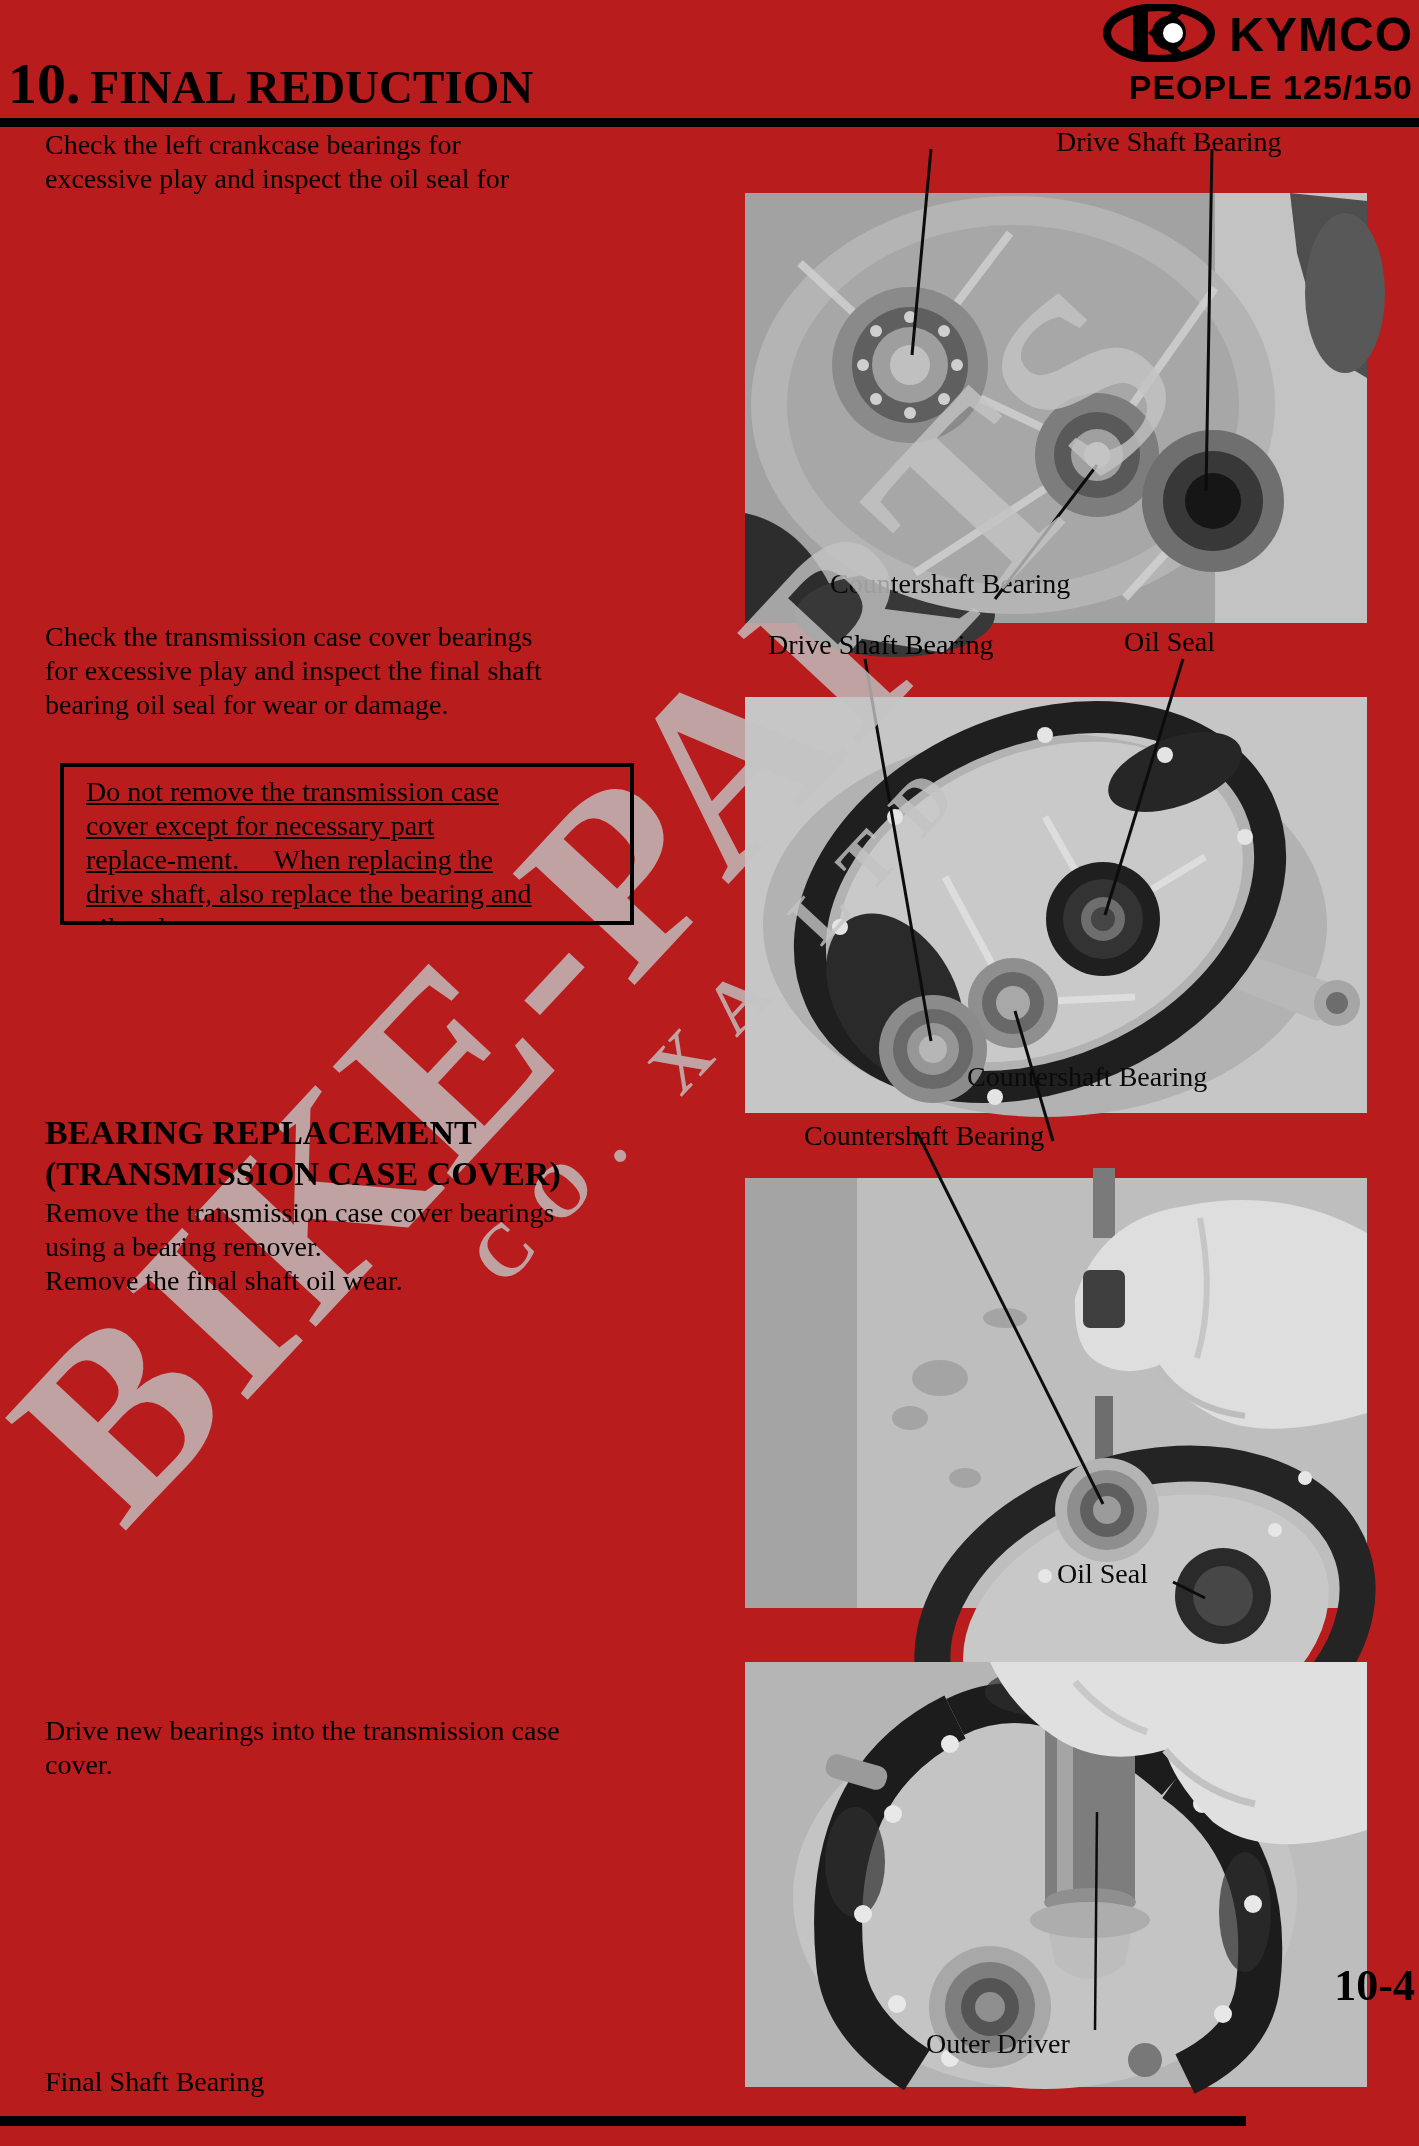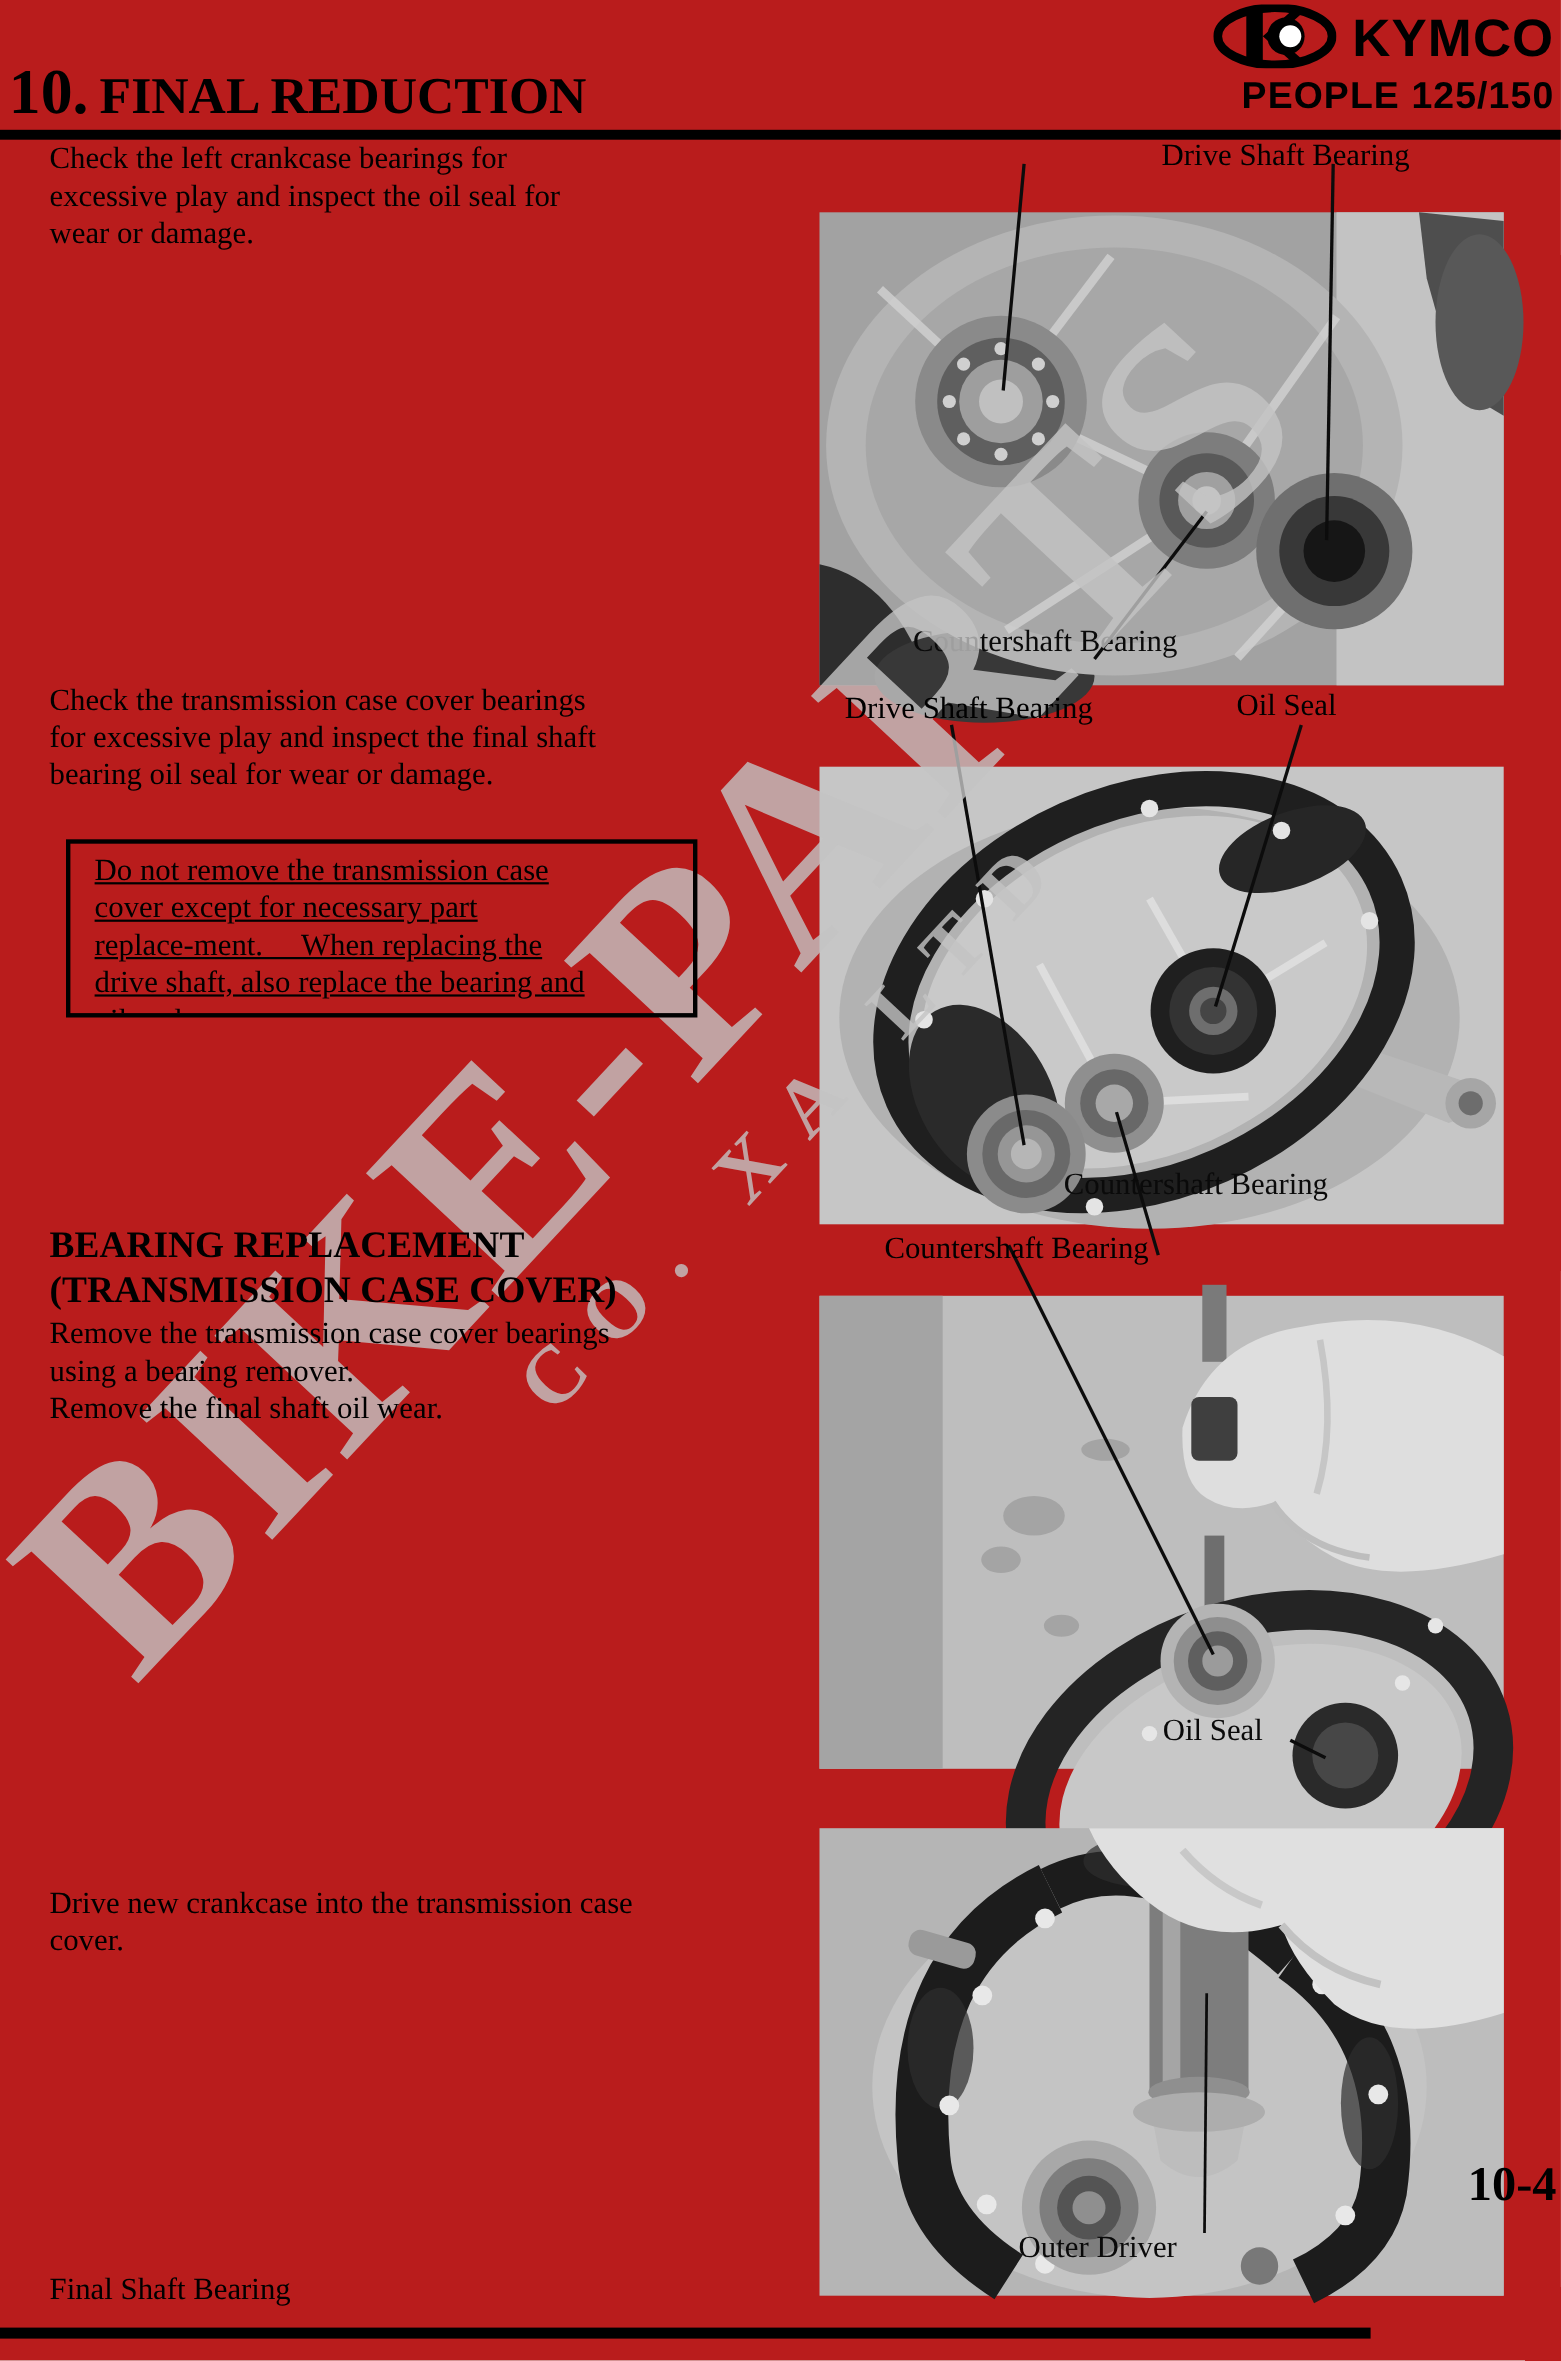--- a/index.html
+++ b/index.html
@@ -59,21 +59,20 @@
   </div>
   <div class="model">PEOPLE 125/150</div>
   <div class="chapter-title">
     <span class="chapter-num">10.</span><span class="chapter-name">FINAL REDUCTION</span>
   </div>
   <div class="header-rule"></div>
 
   <div class="para lines" style="top:128px;">
       <div>Check the left crankcase bearings for</div>
       <div>excessive play and inspect the oil seal for</div>
-      <div>wear or damage.</div>
     </div>
   <div class="para lines" style="top:620px;">
       <div>Check the transmission case cover bearings</div>
       <div>for excessive play and inspect the final shaft</div>
       <div>bearing oil seal for wear or damage.</div>
     </div>
   <div class="notebox lines">
       <div>Do not remove the transmission case</div>
       <div>cover except for necessary part</div>
       <div>replace-ment.     When replacing the</div>
@@ -83,21 +82,21 @@
   <div class="section-head lines">
       <div>BEARING REPLACEMENT</div>
       <div>(TRANSMISSION CASE COVER)</div>
     </div>
   <div class="para lines" style="top:1196px;">
       <div>Remove the transmission case cover bearings</div>
       <div>using a bearing remover.</div>
       <div>Remove the final shaft oil wear.</div>
     </div>
   <div class="para lines" style="top:1714px;">
-      <div>Drive new crankcase into the transmission case</div>
+      <div>Drive new bearings into the transmission case</div>
       <div>cover.</div>
     </div>
 
   <div class="cap" style="left:1056px;top:126px;">Drive Shaft Bearing</div>
   <div class="cap" style="left:768px;top:629px;">Drive Shaft Bearing</div>
   <div class="cap" style="left:1124px;top:626px;">Oil Seal</div>
   <div class="cap" style="left:804px;top:1120px;">Countershaft Bearing</div>
 
   <div class="photo" style="top:193px;height:430px;">
     <svg viewBox="0 0 622 430" xmlns="http://www.w3.org/2000/svg">

